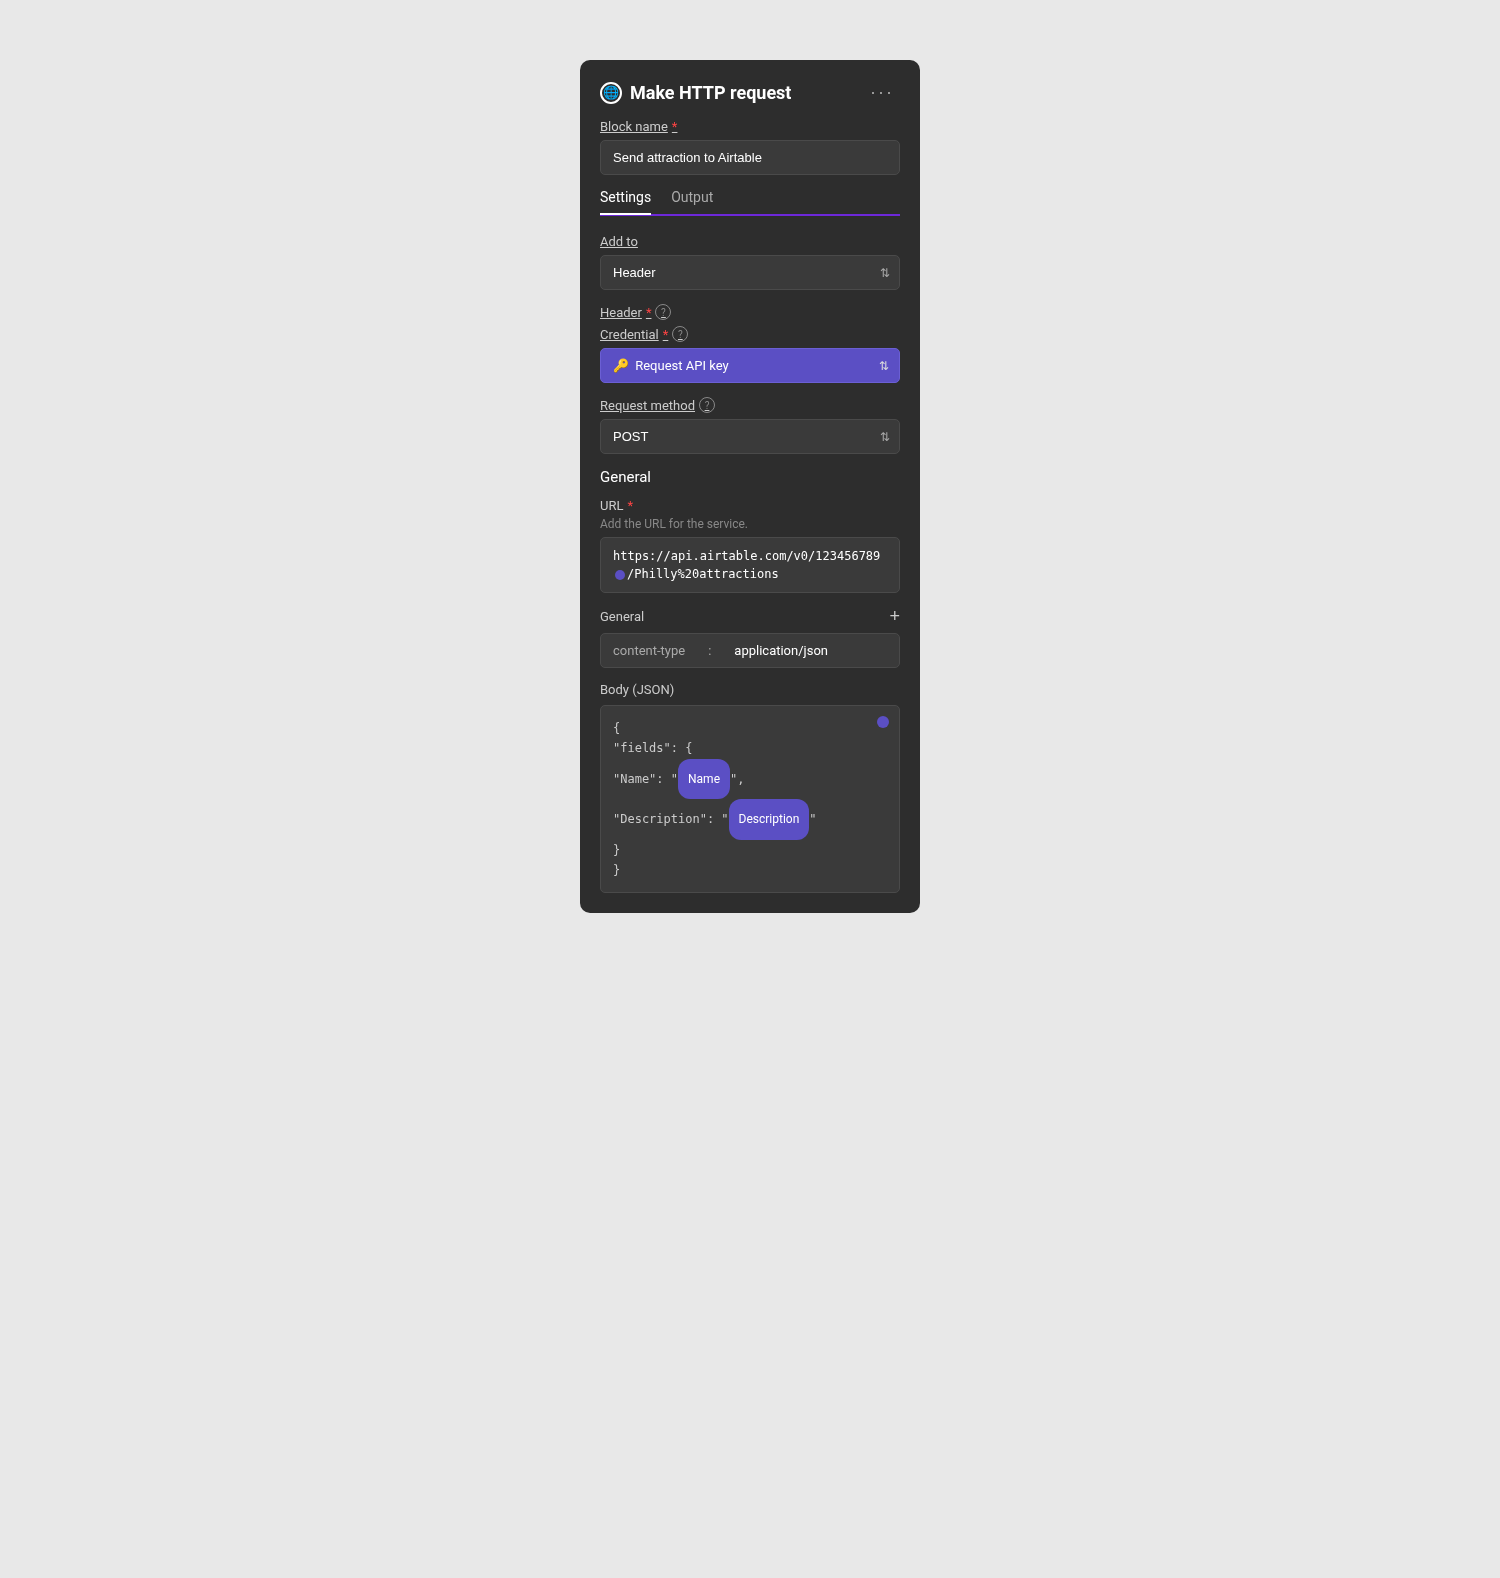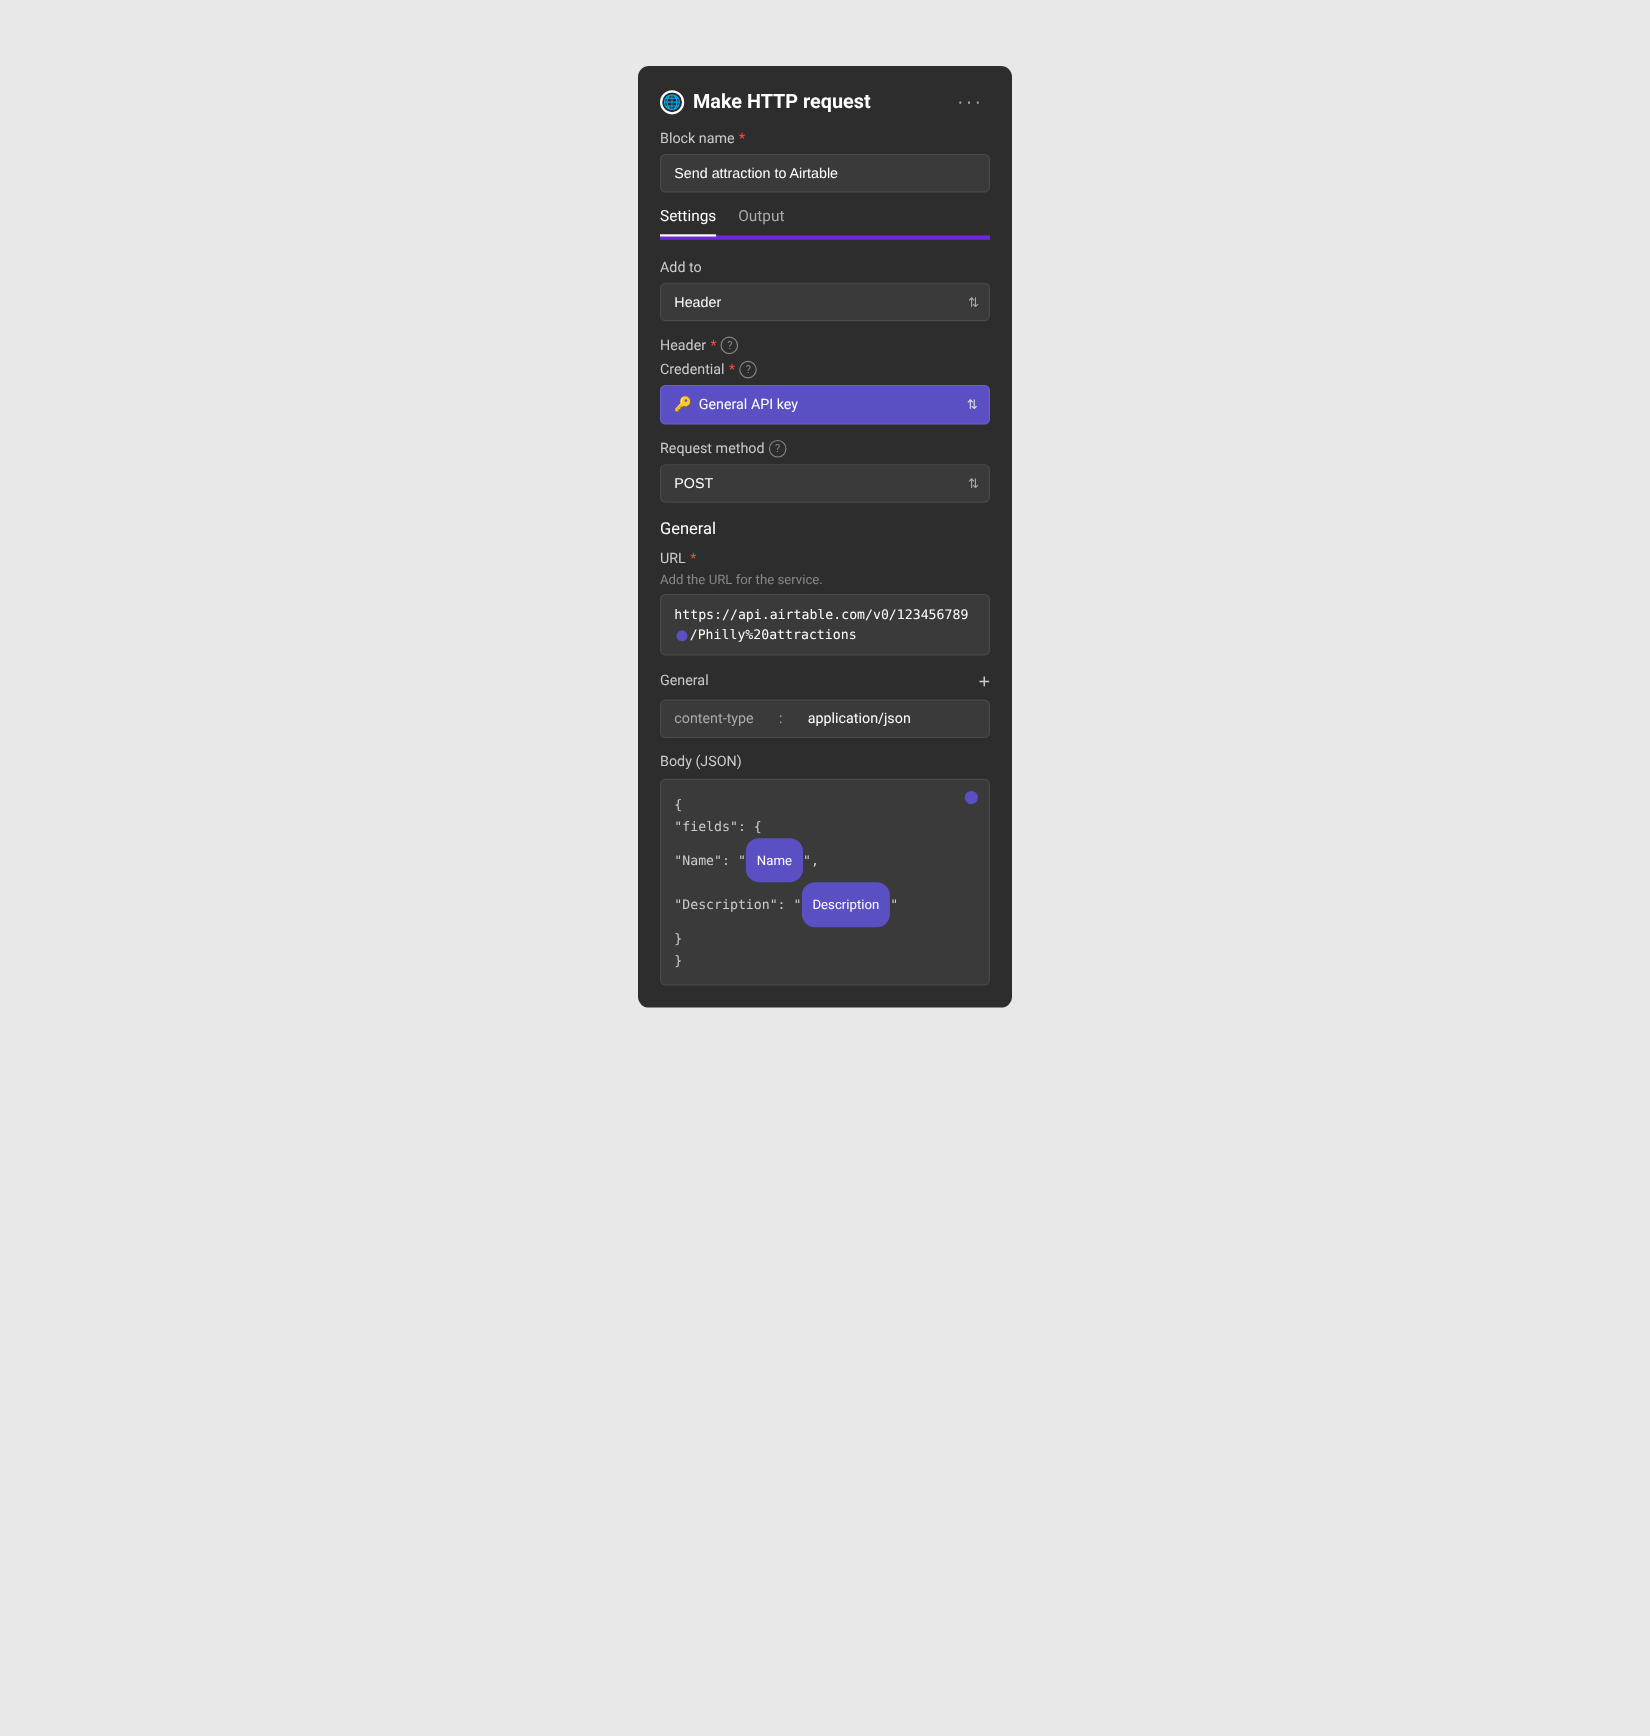--- a/index.html
+++ b/index.html
@@ -75,20 +75,21 @@
       margin-bottom: 18px;
     }
 
     .field-label {
       font-size: 13px;
       color: #cccccc;
       margin-bottom: 6px;
       display: flex;
       align-items: flex-end;
       gap: 4px;
+      text-decoration: underline;
     }
 
     .required-star {
       color: #ff4444;
       font-size: 13px;
     }
 
     .help-icon {
       width: 16px;
       height: 16px;
@@ -173,21 +174,21 @@
       top: 50%;
       transform: translateY(-50%);
       color: #dddddd;
       font-size: 12px;
     }
 
     .tabs {
       display: flex;
       gap: 20px;
       margin-bottom: 18px;
-      border-bottom: 4px solid #6d28d9;
+      border-bottom: 2px solid #6d28d9;
     }
 
     .tab {
       font-size: 14px;
       padding-bottom: 8px;
       cursor: pointer;
       color: #aaaaaa;
       border-bottom: 2px solid transparent;
       margin-bottom: -1px;
     }
@@ -381,21 +382,21 @@
 
   <div>
     <div class="field-label">
       <span>Credential</span>
       <span class="required-star">*</span>
       <span class="help-icon">?</span>
     </div>
     <div class="credential-select-wrapper">
       <div class="credential-select-display">
         <span class="key-icon">🔑</span>
-        <span>General API key</span>
+        <span>Request API key</span>
         <span class="credential-arrow">⇅</span>
       </div>
     </div>
   </div>
 
   <div>
     <div class="field-label">
       <span>Request method</span>
       <span class="help-icon">?</span>
     </div>

